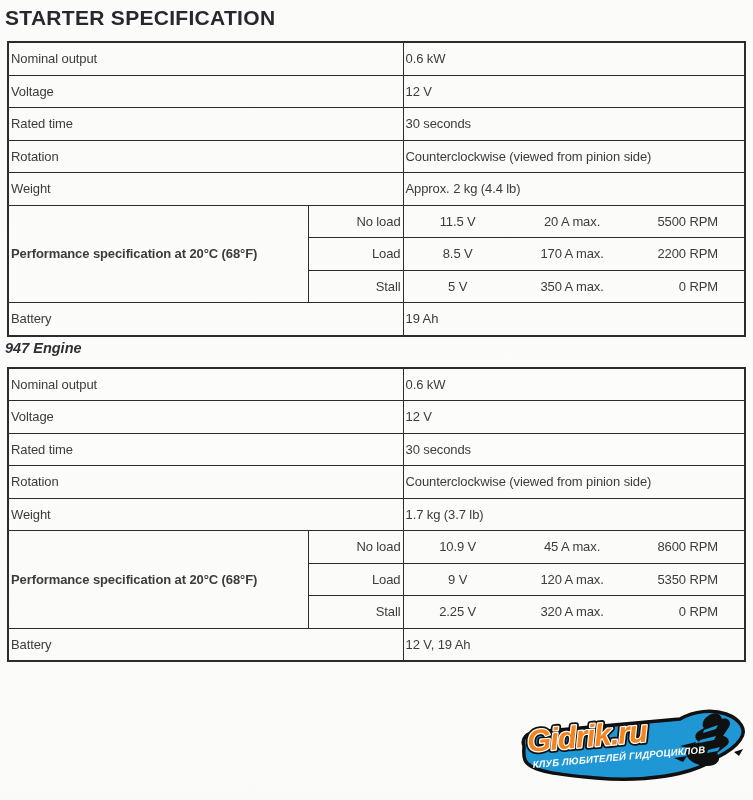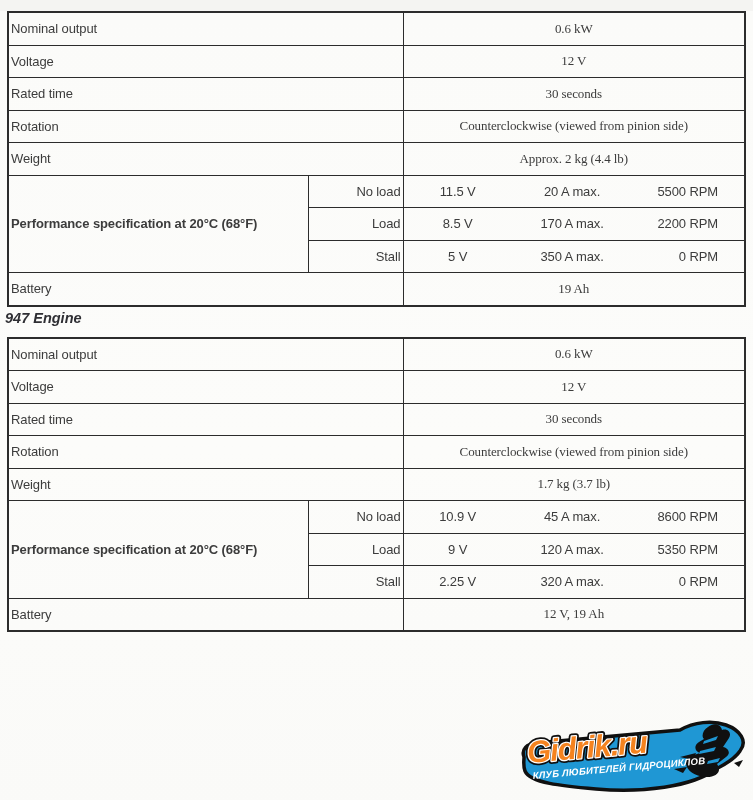--- a/index.html
+++ b/index.html
@@ -43,21 +43,21 @@
     height:27.5px;
     font-size:13px;
     color:#3c3c3c;
     vertical-align:middle;
     padding:2px;
     letter-spacing:-0.1px;
     margin-left:16px;
   }
   td.lbl{padding-left:6px;text-align:left;}
   td.lbl-top{vertical-align:top;padding-top:7px;font-weight:bold;}
-  td.val{text-align:center;font-family:Liberation Serif, serif;}
+  td.val{text-align:left;}
   td.cond{padding-left:6px;text-align:right;}
   td.perfval{padding:0;}
   .perf-flex{display:flex;width:100%;align-items:center;}
   .perf-flex .pv{flex:0 0 31%;text-align:center;}
   .perf-flex .pa{flex:0 0 37%;text-align:center;}
   .perf-flex .pr{flex:1 1 auto;text-align:right;padding-right:24px;}
   .watermark{
     position:absolute;
     left:512px;top:708px;
     width:238px;height:88px;
@@ -74,20 +74,21 @@
     font-weight:bold;font-style:italic;
     font-size:9.6px;
     letter-spacing:0.2px;
   }
 </style>
 </head>
 <body>
 
 <div class="page">
 
+  <h1 class="page-title">STARTER SPECIFICATION</h1>
 
   <section>
     <table class="spec">
       <colgroup>
           <col style="width:300px">
           <col style="width:95px">
           <col style="width:342px">
         </colgroup>
       <tbody>
         <tr>

